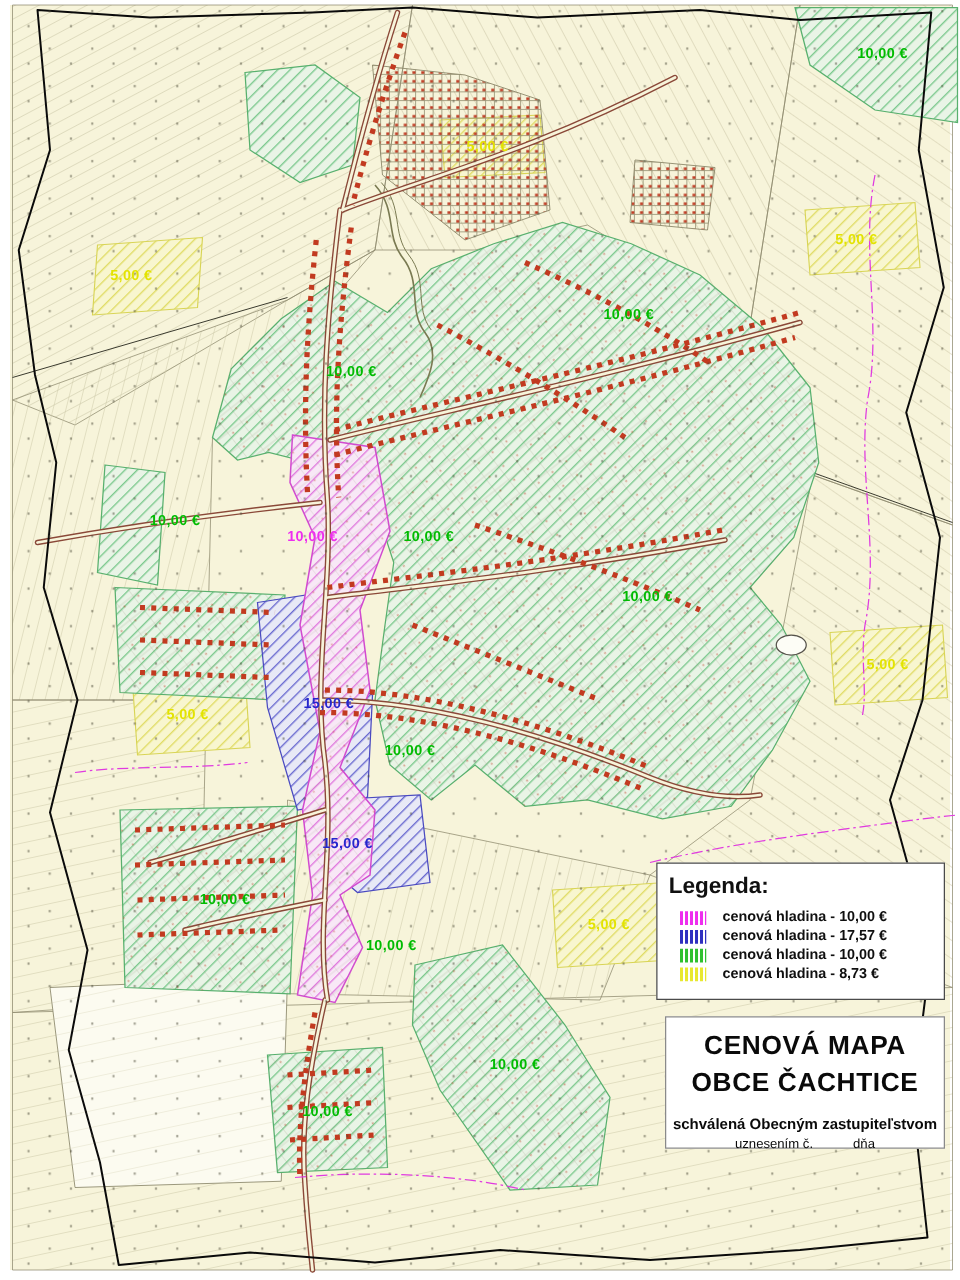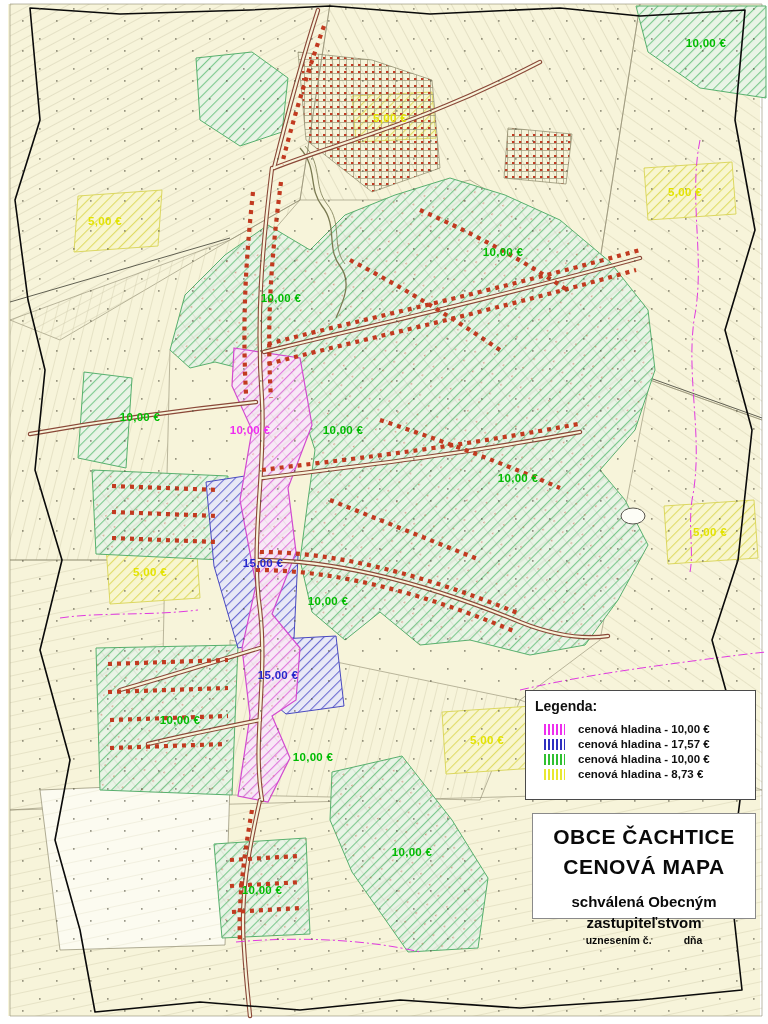--- a/index.html
+++ b/index.html
@@ -10,33 +10,33 @@
     position:absolute; transform:translate(-50%,-50%);
     font-weight:bold; font-size:11.5px; letter-spacing:.3px; white-space:nowrap;
     text-shadow:0 0 1px rgba(255,255,255,.4);
   }
 
   .legend-box {
     position:absolute; left:525px; top:690px; width:231px; height:110px;
     background:#ffffff; border:1.2px solid #4a4a4a; box-sizing:border-box;
     padding:7px 9px;
   }
-  .legend-title { font-weight:bold; font-size:14px; color:#101010; margin-bottom:9px; }
+  .legend-title { font-weight:bold; font-size:18px; color:#101010; margin-bottom:9px; }
   .legend-row { display:flex; align-items:center; gap:13px; margin:3px 0 3px 9px; }
   .legend-swatch { width:21px; height:11px; flex:0 0 auto; }
   .legend-label { font-weight:bold; font-size:11.5px; color:#101010; white-space:nowrap; }
 
   .title-box {
     position:absolute; left:532px; top:813px; width:224px; height:106px;
     background:#ffffff; border:1px solid #8a8a8a; box-sizing:border-box;
     text-align:center; padding-top:8px; color:#0a0a0a;
   }
   .title-main { font-size:21px; font-weight:bold; letter-spacing:.5px; line-height:1.45; }
-  .title-sub  { font-size:15px; font-weight:bold; margin-top:8px; line-height:1.4; }
-  .title-row3 { display:flex; justify-content:center; gap:32px; font-size:10.5px; font-weight:bold; line-height:1.4; }
+  .title-sub  { font-size:12px; font-weight:bold; margin-top:8px; line-height:1.4; }
+  .title-row3 { display:flex; justify-content:center; gap:32px; font-size:10.5px; font-weight:normal; line-height:1.4; }
 </style>
 </head>
 <body>
 
 <div class="sheet">
 
   <svg class="map-svg" viewBox="0 0 768 1024" aria-hidden="true">
     <defs>
       <pattern id="fA" width="9" height="9" patternUnits="userSpaceOnUse" patternTransform="rotate(62)">
           <path d="M0 0V9" stroke="#c9c4a4" stroke-width="0.8"></path>
@@ -245,22 +245,22 @@
           <span class="legend-label">cenová hladina - 10,00 €</span>
         </div>
         <div class="legend-row">
           <span class="legend-swatch" style="background-image: repeating-linear-gradient(90deg, rgb(232, 232, 48) 0px, rgb(232, 232, 48) 2px, rgb(255, 255, 255) 2px, rgb(255, 255, 255) 4px);"></span>
           <span class="legend-label">cenová hladina - 8,73 €</span>
         </div>
       </div>
   </div>
 
   <div class="title-box">
+    <div class="title-main">CENOVÁ MAPA</div>
     <div class="title-main">OBCE ČACHTICE</div>
-    <div class="title-main">CENOVÁ MAPA</div>
     <div class="title-sub">schválená Obecným zastupiteľstvom</div>
     <div class="title-row3">
       <span>uznesením č.</span>
       <span>dňa</span>
     </div>
   </div>
 
 </div>
 
 </body></html>

